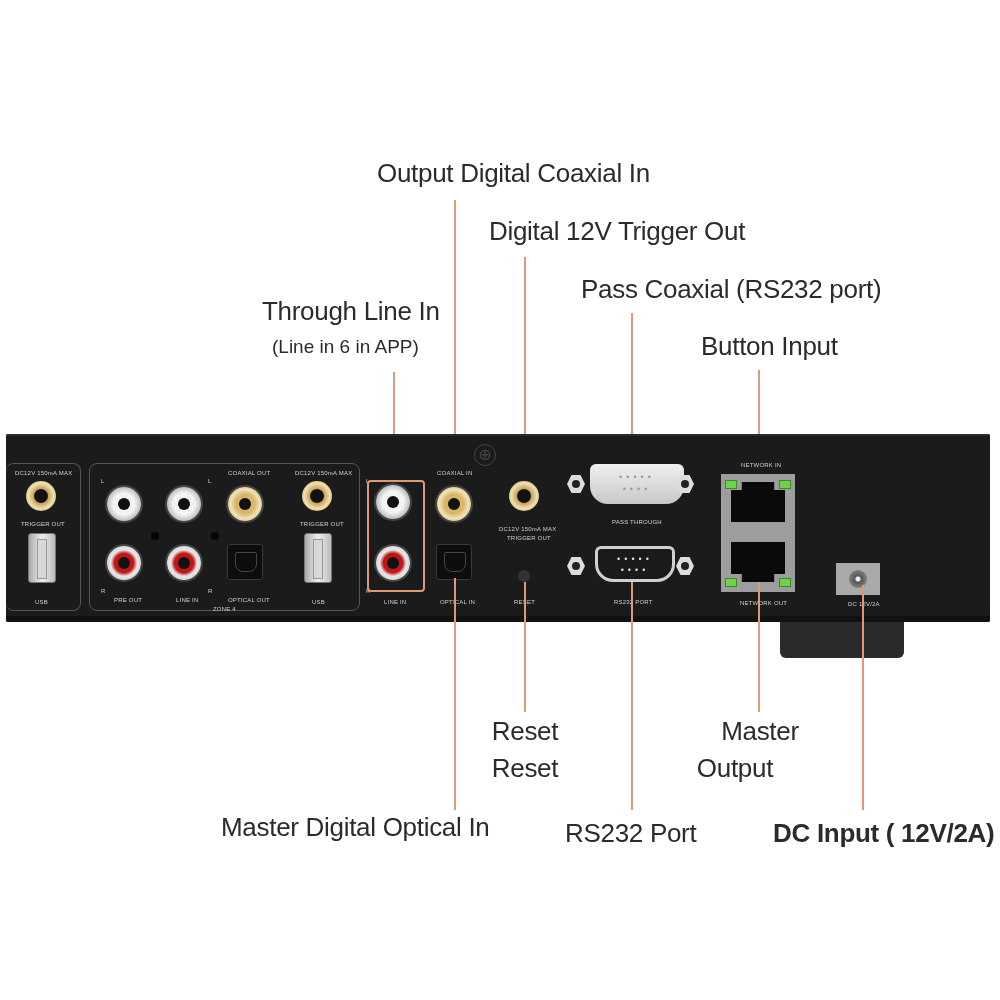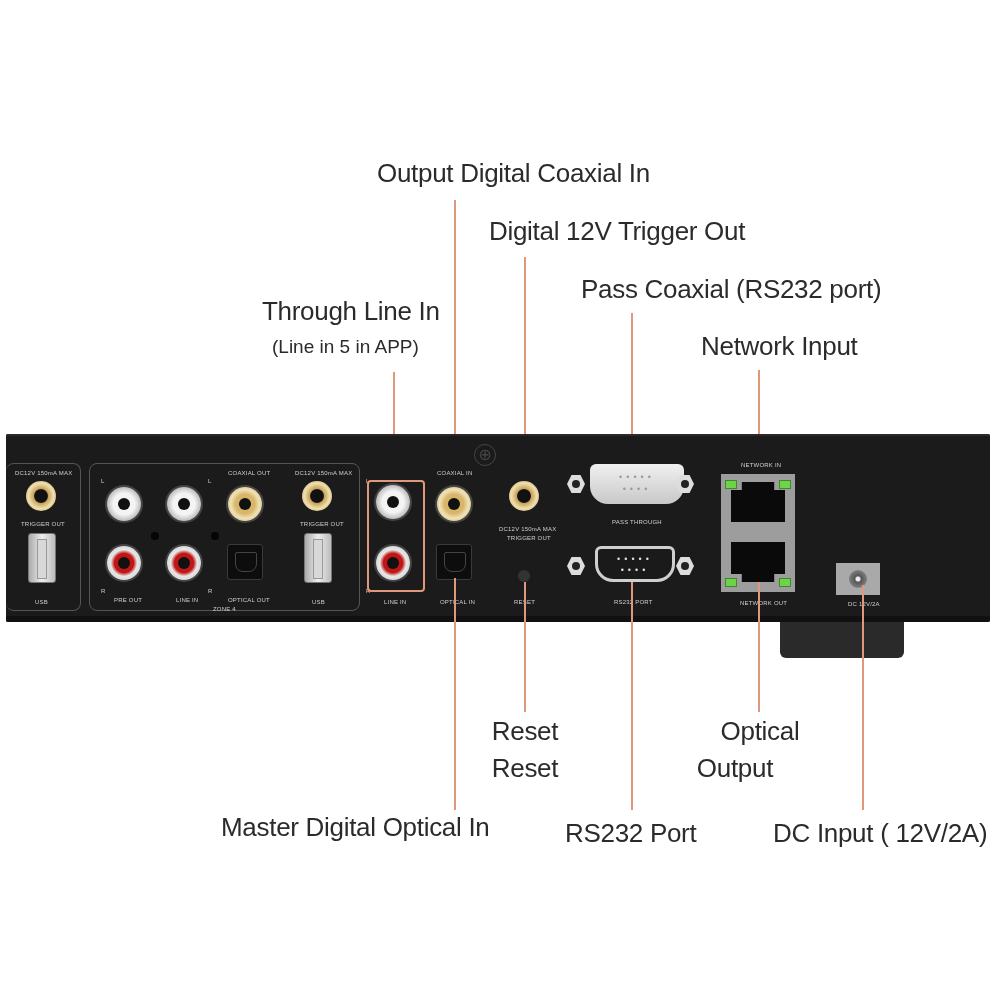--- a/index.html
+++ b/index.html
@@ -39,22 +39,22 @@
   .highlight{position:absolute;left:367px;top:480px;width:54px;height:108px;border:2px solid #e0987a;border-radius:4px;}
   .screw{position:absolute;left:474px;top:444px;width:20px;height:20px;border-radius:50%;border:1px solid #444;color:#444;font-size:16px;line-height:20px;text-align:center;}
 </style>
 </head>
 <body>
 
 <div class="label" style="left:377px;top:158px;">Output Digital Coaxial In</div>
 <div class="label" style="left:489px;top:216px;">Digital 12V Trigger Out</div>
 <div class="label" style="left:581px;top:274px;">Pass Coaxial (RS232 port)</div>
 <div class="label" style="left:262px;top:296px;">Through Line In</div>
-<div class="sublabel" style="left:272px;top:336px;">(Line in 5 in APP)</div>
-<div class="label" style="left:701px;top:331px;">Network Input</div>
+<div class="sublabel" style="left:272px;top:336px;">(Line in 6 in APP)</div>
+<div class="label" style="left:701px;top:331px;">Button Input</div>
 
 <div class="line" style="left:454px;top:200px;height:296px;"></div>
 <div class="line" style="left:524px;top:257px;height:237px;"></div>
 <div class="line" style="left:631px;top:313px;height:170px;"></div>
 <div class="line" style="left:393px;top:372px;height:110px;"></div>
 <div class="line" style="left:758px;top:370px;height:120px;"></div>
 
 <div class="foot"></div>
 <div class="panel"></div>
 
@@ -140,17 +140,17 @@
 <div class="tiny" style="left:848px;top:601px;">DC 12V/2A</div>
 
 <div class="line" style="left:454px;top:578px;height:232px;"></div>
 <div class="line" style="left:524px;top:582px;height:130px;"></div>
 <div class="line" style="left:631px;top:582px;height:228px;"></div>
 <div class="line" style="left:758px;top:582px;height:130px;"></div>
 <div class="line" style="left:862px;top:585px;height:225px;"></div>
 
 <div class="label center" style="left:474px;top:716px;width:102px;">Reset</div>
 <div class="label center" style="left:474px;top:753px;width:102px;">Reset</div>
-<div class="label center" style="left:700px;top:716px;width:120px;">Optical</div>
+<div class="label center" style="left:700px;top:716px;width:120px;">Master</div>
 <div class="label center" style="left:675px;top:753px;width:120px;">Output</div>
 <div class="label" style="left:221px;top:812px;">Master Digital Optical In</div>
 <div class="label" style="left:565px;top:818px;">RS232 Port</div>
-<div class="label" style="left:773px;top:818px;">DC Input ( 12V/2A)</div>
+<div class="label" style="left:773px;top:818px;font-weight:bold;">DC Input ( 12V/2A)</div>
 
 </body></html>

